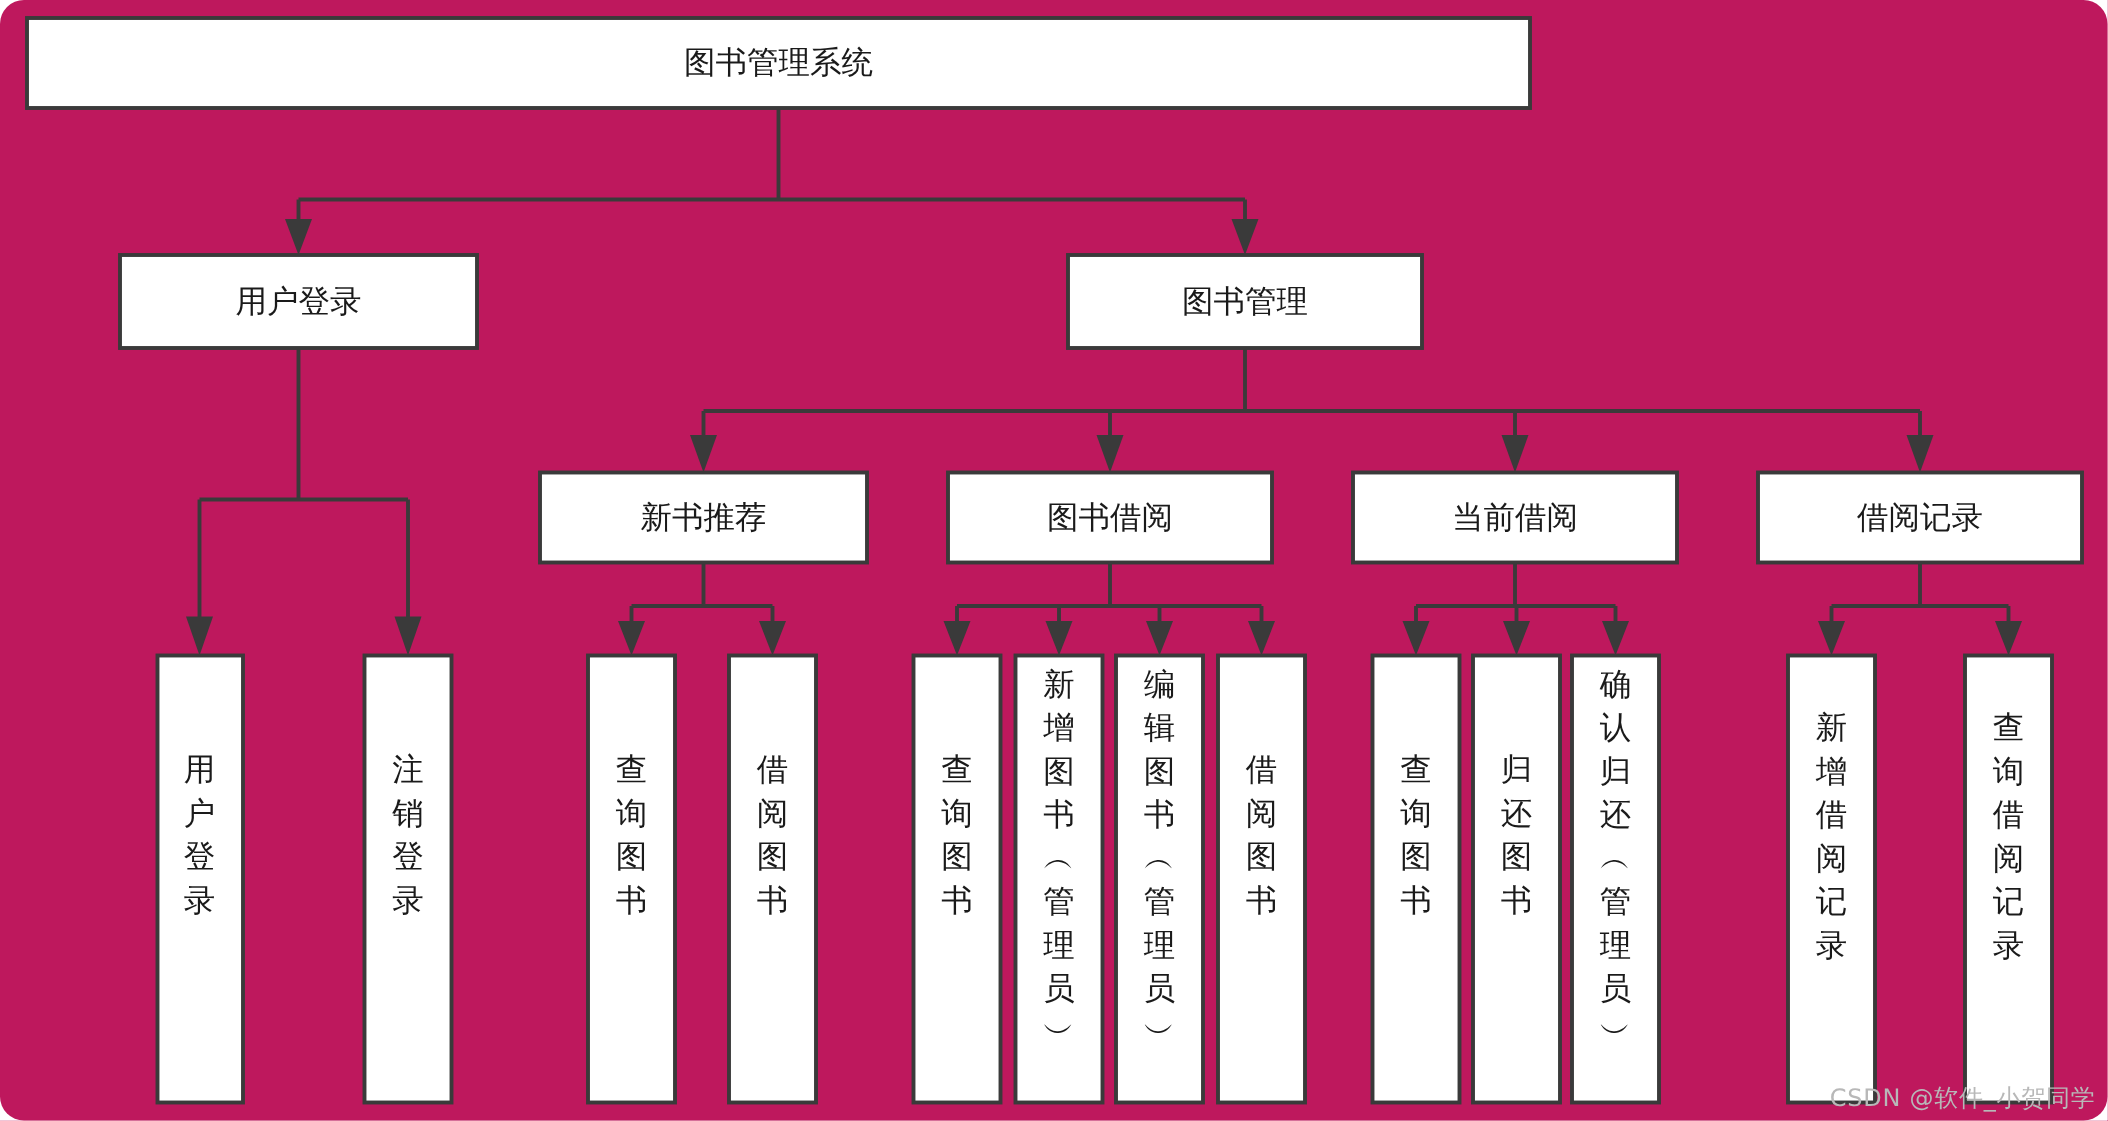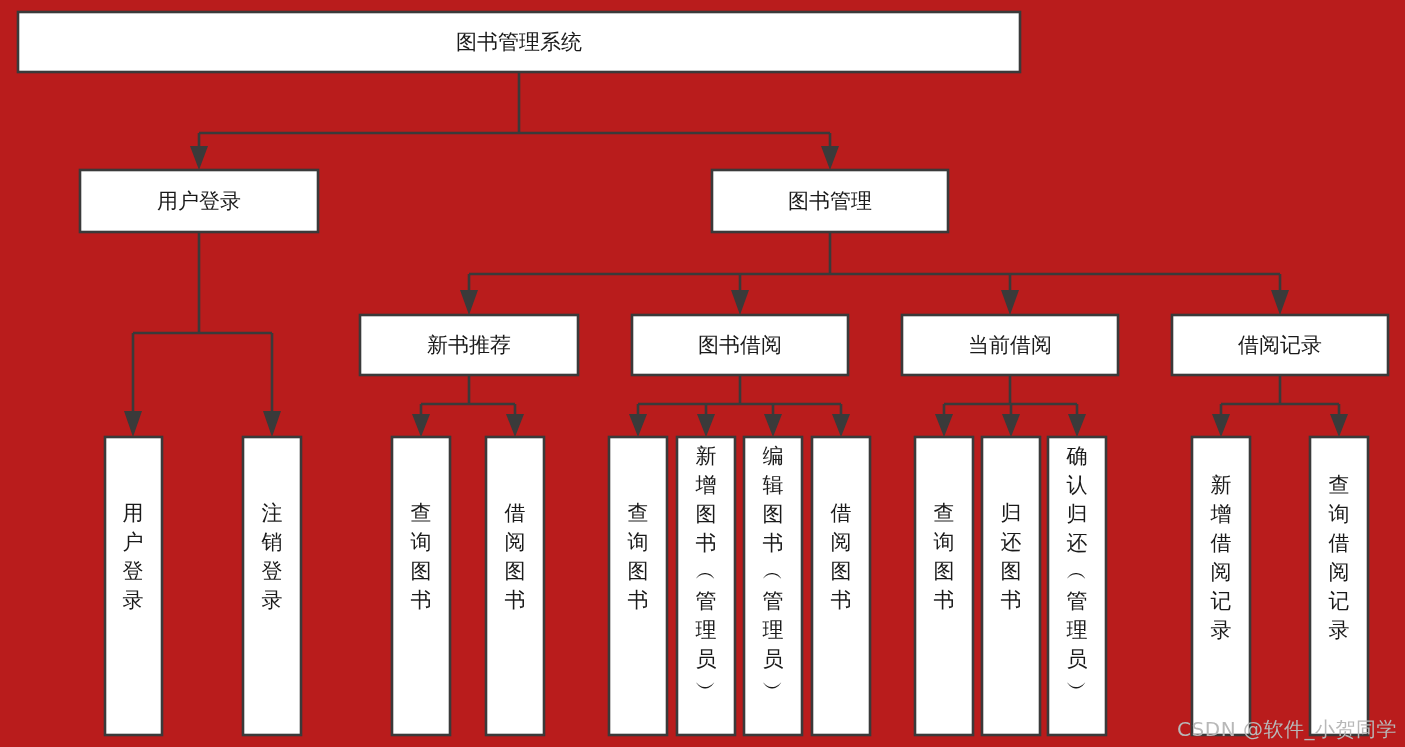--- a/index.html
+++ b/index.html
@@ -11,21 +11,22 @@
   body {
     width: 1405px;
     height: 747px;
     overflow: hidden;
     font-family: "DejaVu Sans", "Liberation Sans", sans-serif;
   }
   #diagram-root {
     position: relative;
     width: 1405px;
     height: 747px;
-    background: #b91c1c;
+    background: #be185d;
+    border-radius: 16px;
   }
   svg#tree-svg {
     position: absolute;
     left: 0;
     top: 0;
     width: 1405px;
     height: 747px;
     display: block;
   }
   .node-box {
@@ -59,21 +60,21 @@
     font-family: "DejaVu Sans", "Liberation Sans", sans-serif;
     font-size: 21px;
     fill: #1a1a1a;
     text-anchor: middle;
   }
   .watermark {
     position: absolute;
     right: 8px;
     bottom: 4px;
     font-family: "DejaVu Sans", "Liberation Sans", sans-serif;
-    font-size: 20px;
+    font-size: 16px;
     color: #b8b8b8;
     letter-spacing: 0.5px;
     white-space: nowrap;
     user-select: none;
   }
 </style>
 </head>
 <body>
 
 <div id="diagram-root">

